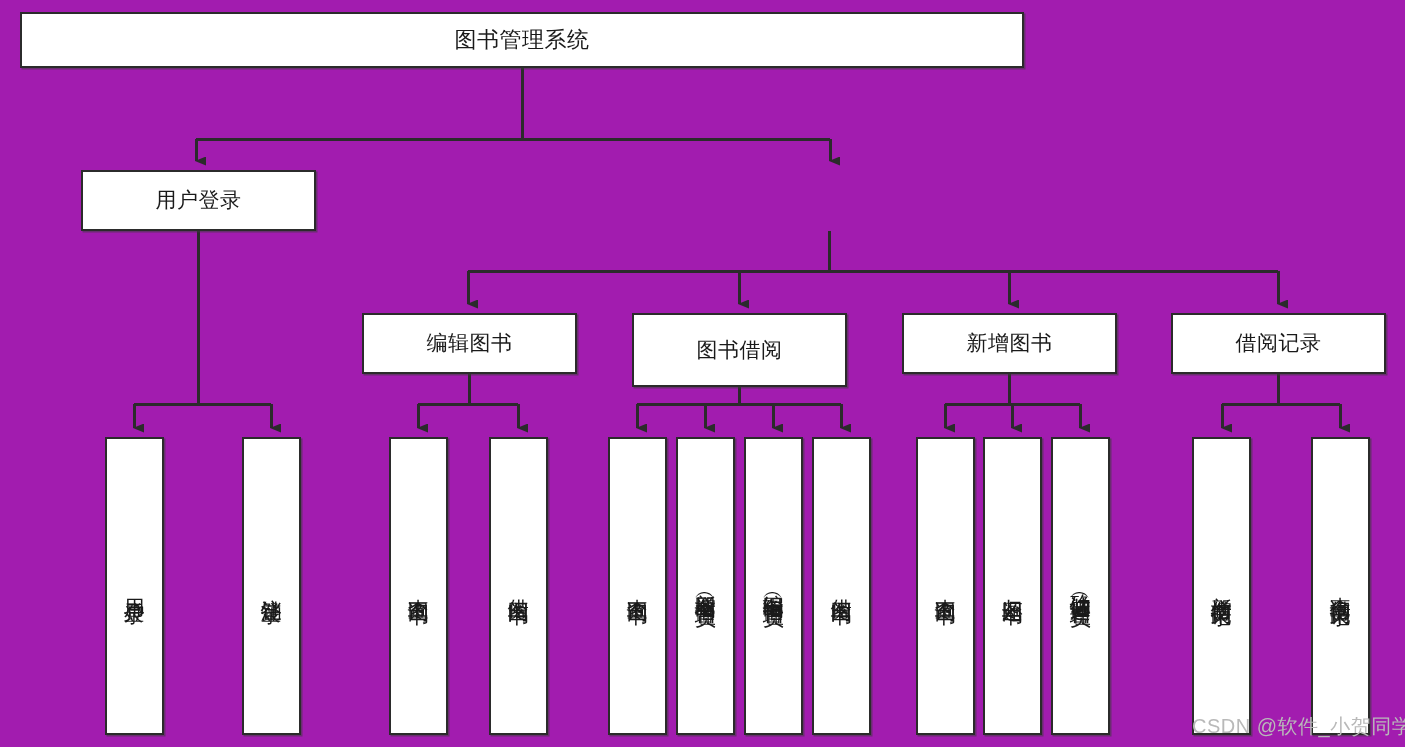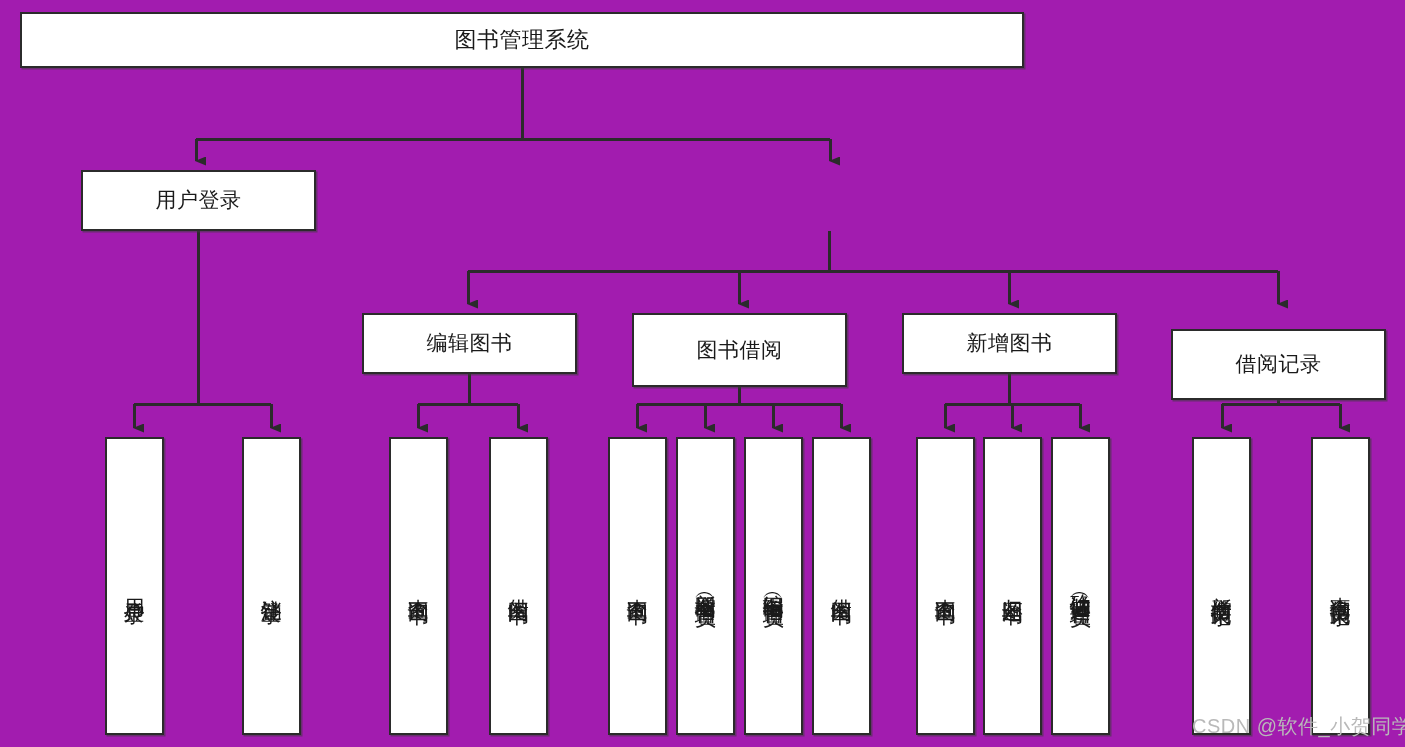--- a/index.html
+++ b/index.html
@@ -138,21 +138,21 @@
 
   <div class="node horizontal" style="left:362px; top:313px; width:215px; height:61px;">
     <span class="node-label">编辑图书</span>
   </div>
   <div class="node horizontal" style="left:632px; top:313px; width:215px; height:74px;">
     <span class="node-label">图书借阅</span>
   </div>
   <div class="node horizontal" style="left:902px; top:313px; width:215px; height:61px;">
     <span class="node-label">新增图书</span>
   </div>
-  <div class="node horizontal" style="left:1171px; top:329px; width:215px; height:71px;">
+  <div class="node horizontal" style="left:1171px; top:313px; width:215px; height:61px;">
     <span class="node-label">借阅记录</span>
   </div>
 
   <div class="node leaf" style="left:105px; top:437px; width:59px; height:298px;">
     <span class="node-label">用户登录</span>
   </div>
   <div class="node leaf" style="left:242px; top:437px; width:59px; height:298px;">
     <span class="node-label">注销登录</span>
   </div>
 

